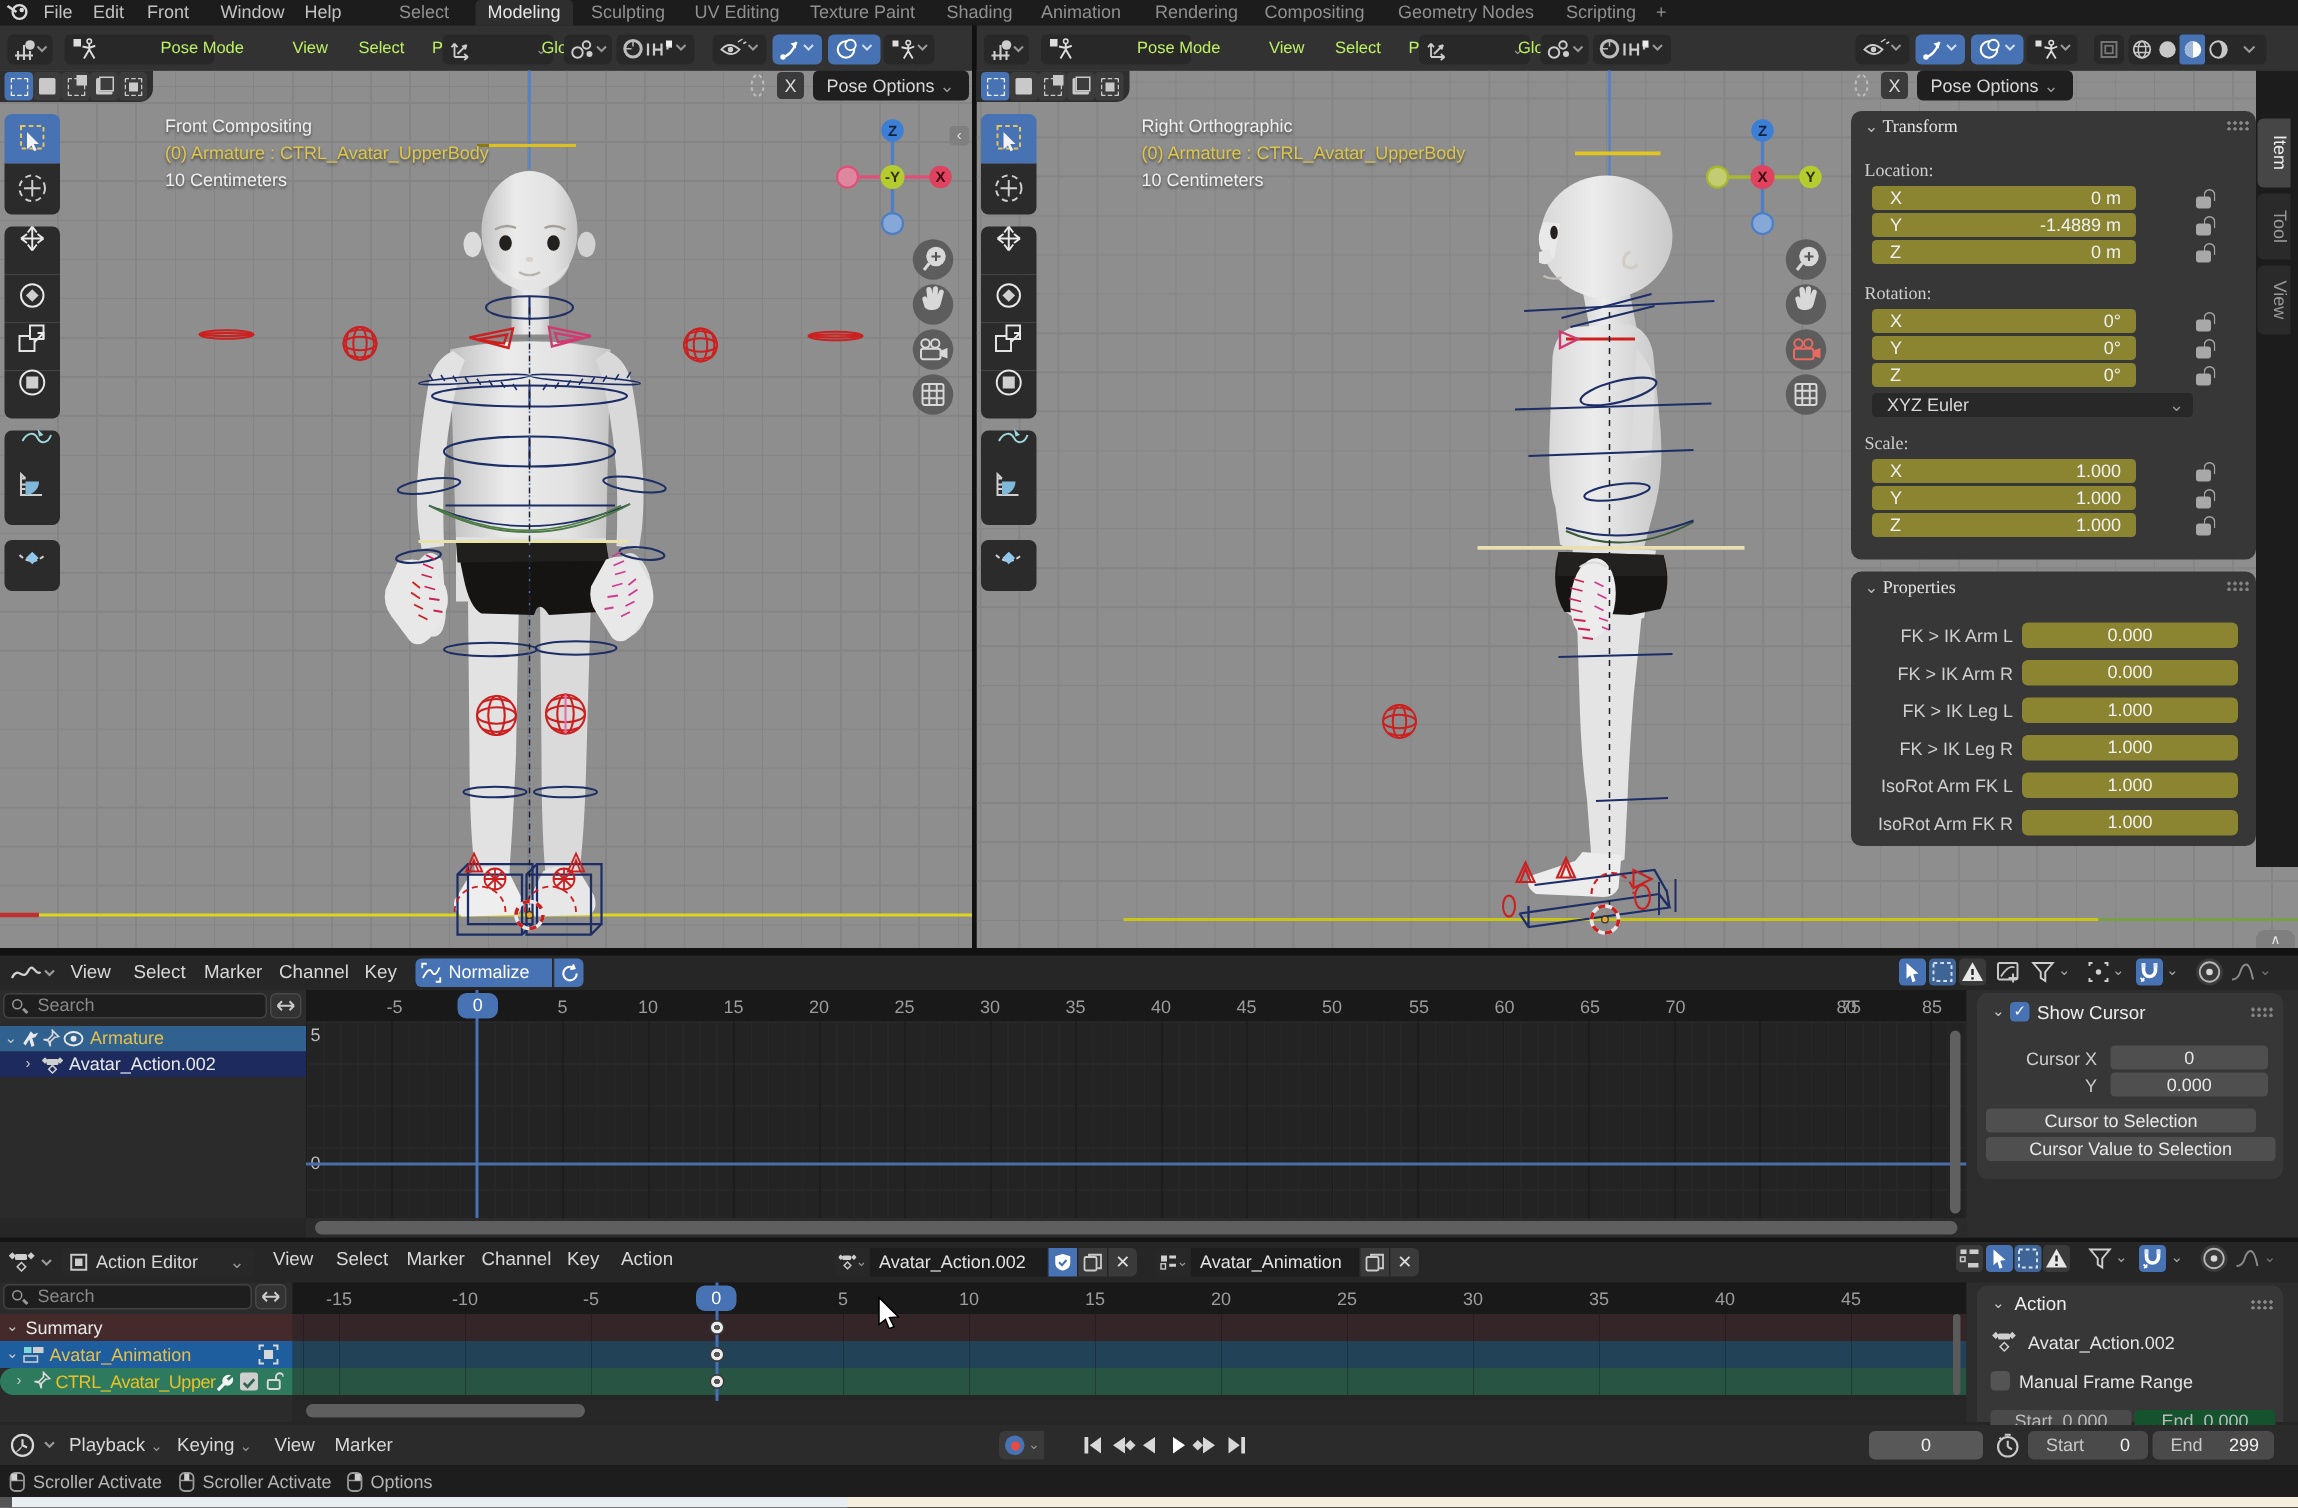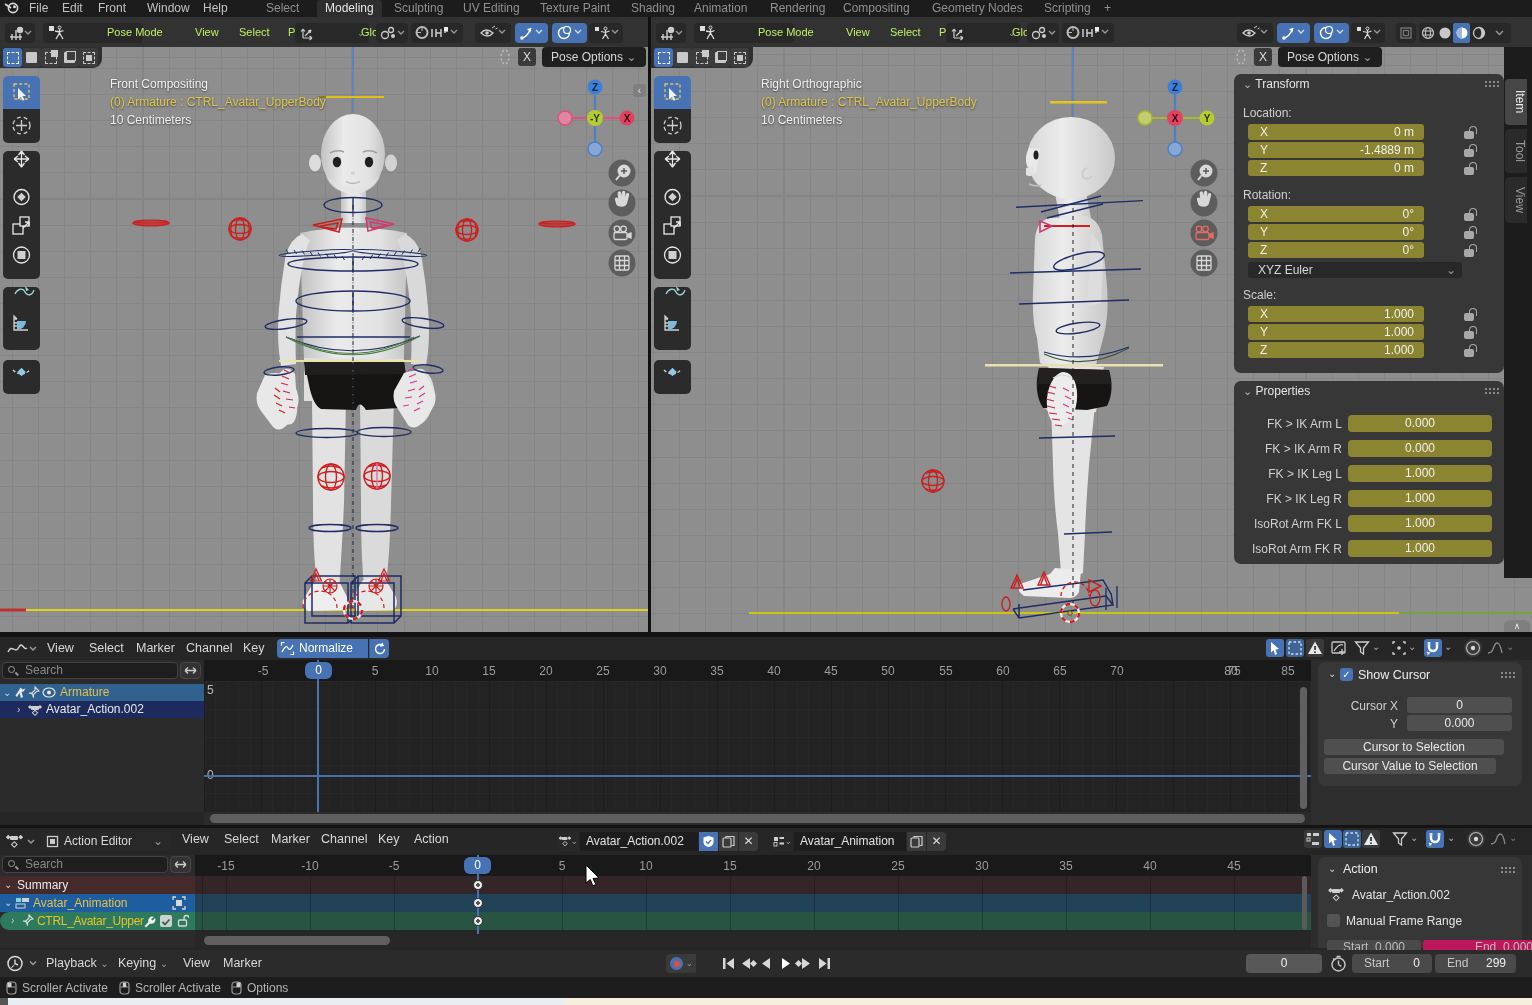--- a/index.html
+++ b/index.html
@@ -17,21 +17,21 @@
 .ddk { position:absolute; background:#282828; border-radius:4px; color:#d4d4d4; font-size:12px; height:20px; top:3px; }
 .menutxt { position:absolute; color:#bef264; font-size:11px;margin-left:40px; }
 .grid { background-color:#8e8e8e;
   background-image:
     repeating-linear-gradient(to right, #858585 0 1px, transparent 1px 26.1px),
     repeating-linear-gradient(to bottom, #858585 0 1px, transparent 1px 26.1px);
 }
 .toolbtn { position:absolute; width:37px; background:#2b2b2b; }
 
 .olive { background:#8b8532; border-radius:3px; position:absolute; color:#f0f0f0; font-size:12px; }
-.lbl { position:absolute; color:#cfcfcf; font-size:12px; }
+.lbl { position:absolute; color:#cfcfcf; font-size:12px;font-family:Liberation Serif, serif; }
 .toolhead { background:transparent; }
 .tooltab { position:absolute; left:0; top:0; height:21px; background:#2f2f2f; border-radius:0 0 9px 0; }
 .selbtn { position:absolute; top:1px; width:19px; height:19px; background:#3c3c3c; border-radius:3px; }
 .selbtn::after { content:""; position:absolute; left:4px; top:4px; width:11px; height:11px; background:#c9c9c9; border-radius:1px; }
 .selbtn.sb1::after { background:transparent; border:1.4px dashed #f0f0f0; width:10px; height:10px; }
 .selbtn.sb3::after { background:transparent; border:1.2px dashed #c9c9c9; width:10px; height:10px; }
 .selbtn.sb3::before { content:""; position:absolute; right:2px; top:2px; width:7px; height:7px; background:#c9c9c9; z-index:1; }
 .selbtn.sb4::before { content:""; position:absolute; right:3px; top:3px; width:8px; height:8px; background:#3c3c3c; border:1.2px solid #c9c9c9; z-index:1; }
 .selbtn.sb5::after { background:transparent; border:1.2px dashed #c9c9c9; width:10px; height:10px; }
 .selbtn.sb5::before { content:""; position:absolute; left:7px; top:7px; width:6px; height:6px; background:#c9c9c9; z-index:1; }
@@ -870,21 +870,21 @@
     <div class="abs panelbox" style="left:1318px;top:25px;width:204px;height:124px"></div>
     <span class="abs" style="left:1328px;top:31px;color:#ccc;font-size:10px">⌄</span>
     <div class="abs" style="left:1340px;top:31px;width:13px;height:13px;background:#4772b3;border-radius:3px;color:#fff;font-size:10px;line-height:13px;text-align:center">✓</div>
     <span class="abs" style="left:1358px;top:31px;color:#ececec;font-size:12.5px">Show Cursor</span>
     <div class="grip" style="left:1500px;top:34px"></div>
     <span class="abs" style="left:1330px;top:62px;width:68px;text-align:right;color:#cfcfcf;font-size:12px">Cursor X</span>
     <div class="gfield" style="left:1407px;top:60px;width:105px">0</div>
     <span class="abs" style="left:1330px;top:80px;width:68px;text-align:right;color:#cfcfcf;font-size:12px">Y</span>
     <div class="gfield" style="left:1407px;top:78px;width:105px">0.000</div>
     <div class="gfield" style="left:1324px;top:102px;width:180px">Cursor to Selection</div>
-    <div class="gfield" style="left:1324px;top:121px;width:172px">Cursor Value to Selection</div>
+    <div class="gfield" style="left:1324px;top:121px;width:193px">Cursor Value to Selection</div>
   </div>
   <div id="dope" class="abs" style="left:0;top:828px;width:1532px;height:122px;background:#262626">
     <svg class="abs" style="left:6px;top:6px" width="30" height="16" viewBox="0 0 30 16">
       <rect x="4" y="2" width="8" height="4" rx="1" fill="#cfcfcf"></rect>
         <rect x="0.5" y="1.5" width="3.4" height="3.4" transform="rotate(45 2.2 3.2)" fill="#cfcfcf"></rect>
         <rect x="13" y="1.5" width="3.4" height="3.4" transform="rotate(45 14.7 3.2)" fill="#cfcfcf"></rect>
         <rect x="6.3" y="8.5" width="4" height="4" transform="rotate(45 8.3 10.5)" fill="none" stroke="#cfcfcf"></rect>
       <path d="M22 6 l3 3 l3 -3" stroke="#999" fill="none" stroke-width="1.5"></path>
     </svg>
     <div class="abs" style="left:41px;top:4px;width:129px;height:19px;background:#282828;border-radius:4px;color:#d8d8d8;font-size:12px;line-height:19px">
@@ -1051,21 +1051,21 @@
     <svg class="abs" style="left:1328px;top:59px" width="16" height="15" viewBox="0 0 16 15">
         <rect x="4" y="2" width="8" height="4" rx="1" fill="#cfcfcf"></rect>
         <rect x="0.8" y="1.6" width="3.4" height="3.4" transform="rotate(45 2.5 3.3)" fill="#cfcfcf"></rect>
         <rect x="11.8" y="1.6" width="3.4" height="3.4" transform="rotate(45 13.5 3.3)" fill="#cfcfcf"></rect>
         <rect x="6.2" y="8.8" width="4" height="4" transform="rotate(45 8.2 10.8)" fill="none" stroke="#cfcfcf"></rect>
       </svg>
     <span class="abs" style="left:1352px;top:60px;color:#e4e4e4;font-size:12px">Avatar_Action.002</span>
     <div class="abs" style="left:1327px;top:86px;width:13px;height:13px;background:#545454;border-radius:3px"></div>
     <span class="abs" style="left:1346px;top:86px;color:#e4e4e4;font-size:12px">Manual Frame Range</span>
     <div class="abs" style="left:1327px;top:112px;width:94px;height:10px;background:#4a4a4a;border-radius:3px 3px 0 0;color:#bbb;font-size:12px;line-height:14px;text-align:center;overflow:hidden">Start&nbsp;&nbsp;0.000</div>
-    <div class="abs" style="left:1423px;top:112px;width:110px;height:10px;background:#be185d;border-radius:3px 3px 0 0;color:#bbb;font-size:12px;line-height:14px;text-align:right;overflow:hidden">End&nbsp;&nbsp;0.000</div>
+    <div class="abs" style="left:1423px;top:112px;width:94px;height:10px;background:#14532d;border-radius:3px 3px 0 0;color:#bbb;font-size:12px;line-height:14px;text-align:center;overflow:hidden">End&nbsp;&nbsp;0.000</div>
 
     <svg class="abs" style="left:585px;top:36px" width="16" height="22" viewBox="0 0 16 22">
         <path d="M1 1 L14 14 L8 14.5 L11 20.5 L7.8 21.8 L5.3 15.6 L1 19 Z" fill="#fff" stroke="#000" stroke-width="1"></path>
       </svg>
   </div>
   <div id="timeline" class="abs" style="left:0;top:950px;width:1532px;height:27px;background:#2b2b2b">
     <svg class="abs" style="left:6px;top:5px" width="32" height="17" viewBox="0 0 32 17">
       <circle cx="9" cy="8.5" r="7" fill="none" stroke="#d8d8d8" stroke-width="1.5"></circle>
         <path d="M9 8.5 a7 7 0 0 1 -7 0" fill="#d8d8d8" transform="rotate(-45 9 8.5)"></path>
         <path d="M9 4.5 V8.5 L12 10" stroke="#d8d8d8" fill="none" stroke-width="1.4"></path>

